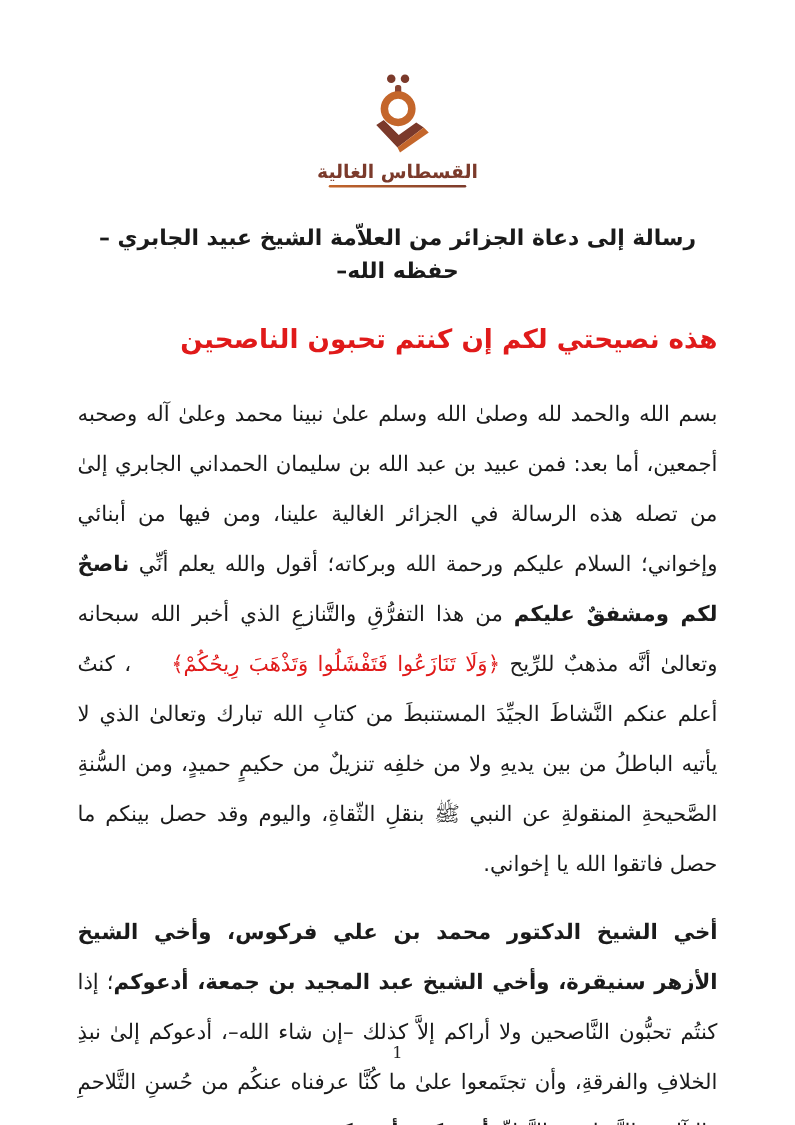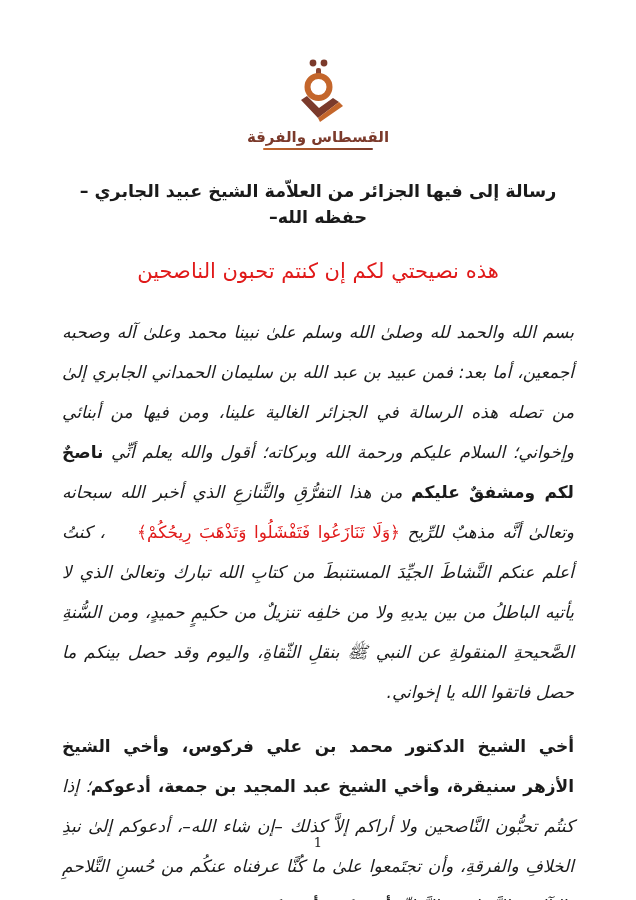--- a/index.html
+++ b/index.html
@@ -26,34 +26,34 @@
     display:block;margin:2px auto 0 auto;width:110px;height:2px;
     background:linear-gradient(90deg,var(--logo-orange,#c4662b),var(--logo-dark,#8a4a38));
     border-radius:2px;
   }
   
   .doc-title{
     margin:28px 0 0 0;text-align:center;
     font-size:17.5px;font-weight:bold;color:#1a1a1a;line-height:1.5;
   }
   .doc-subtitle{
-    margin:26px 0 0 0;text-align:center;
-    font-size:21px;font-weight:normal;color:var(--accent-red,#e01a1a);
+    margin:26px 0 0 0;text-align:right;
+    font-size:21px;font-weight:bold;color:var(--accent-red,#e01a1a);
     line-height:1.4;
   }
   
   .body-text{
     margin-top:26px;
     font-size:17px;color:#1b1b1b;
     text-align:justify;
   }
   .body-text p{
     margin:0 0 14px 0;line-height:40px;
   }
-  .seg-normal{font-weight:normal;font-style:italic;}
+  .seg-normal{font-weight:normal;}
   .seg-bold{font-weight:bold;}
   .seg-red{color:var(--accent-red,#e01a1a);font-weight:normal;margin-left:32px;}
   
   .page-number{
     position:absolute;left:0;right:0;bottom:50px;text-align:center;
     font-family:"DejaVu Serif","Liberation Serif",serif;
     font-size:13px;color:#222;
   }
 </style>
 </head>
@@ -67,25 +67,25 @@
       <circle cx="40" cy="5" r="3.4" fill="#7b3a2b"></circle>
       <circle cx="51" cy="5" r="3.4" fill="#7b3a2b"></circle>
 
       <rect x="43" y="10" width="5" height="9" rx="2" fill="#8a4431"></rect>
 
       <circle cx="45.5" cy="29" r="11" fill="none" stroke="#c4662b" stroke-width="6"></circle>
 
       <path d="M28 42 L45 60 L66 44 L60 40 L46 50 L34 38 Z" fill="#7b3a2b"></path>
       <path d="M45 60 L66 44 L70 48 L47 64 Z" fill="#c4662b"></path>
     </svg>
-    <span class="logo-text">القسطاس والفرقة</span>
+    <span class="logo-text">القسطاس الغالية</span>
     <span class="logo-underline"></span>
   </div>
 
-  <h1 class="doc-title">رسالة إلى فيها الجزائر من العلاّمة الشيخ عبيد الجابري –حفظه الله–</h1>
+  <h1 class="doc-title">رسالة إلى دعاة الجزائر من العلاّمة الشيخ عبيد الجابري –حفظه الله–</h1>
 
   <h2 class="doc-subtitle">هذه نصيحتي لكم إن كنتم تحبون الناصحين</h2>
 
   <div class="body-text">
       <p><span class="seg-normal">بسم الله والحمد لله وصلىٰ الله وسلم علىٰ نبينا محمد وعلىٰ آله وصحبه أجمعين، أما بعد: فمن عبيد بن عبد الله بن سليمان الحمداني الجابري إلىٰ من تصله هذه الرسالة في الجزائر الغالية علينا، ومن فيها من أبنائي وإخواني؛ السلام عليكم ورحمة الله وبركاته؛ أقول والله يعلم أنِّي </span><span class="seg-bold">ناصحٌ لكم ومشفقٌ عليكم</span><span class="seg-normal"> من هذا التفرُّقِ والتَّنازعِ الذي أخبر الله سبحانه وتعالىٰ أنَّه مذهبٌ للرِّيح </span><span class="seg-red">﴿وَلَا تَنَازَعُوا فَتَفْشَلُوا وَتَذْهَبَ رِيحُكُمْ﴾</span><span class="seg-normal">، كنتُ أعلم عنكم النَّشاطَ الجيِّدَ المستنبطَ من كتابِ الله تبارك وتعالىٰ الذي لا يأتيه الباطلُ من بين يديهِ ولا من خلفِه تنزيلٌ من حكيمٍ حميدٍ، ومن السُّنةِ الصَّحيحةِ المنقولةِ عن النبي ﷺ بنقلِ الثّقاةِ، واليوم وقد حصل بينكم ما حصل فاتقوا الله يا إخواني.</span></p>
       <p><span class="seg-bold">أخي الشيخ الدكتور محمد بن علي فركوس، وأخي الشيخ الأزهر سنيقرة، وأخي الشيخ عبد المجيد بن جمعة، أدعوكم</span><span class="seg-normal">؛ إذا كنتُم تحبُّون النَّاصحين ولا أراكم إلاَّ كذلك –إن شاء الله–، أدعوكم إلىٰ نبذِ الخلافِ والفرقةِ، وأن تجتَمعوا علىٰ ما كُنَّا عرفناه عنكُم من حُسنِ التَّلاحمِ والتآلف والتَّصافي والتَّوادِّ، </span><span class="seg-bold">أدعوكم، أدعوكم</span></p>
     </div>
 
   <div class="page-number">1</div>
 

